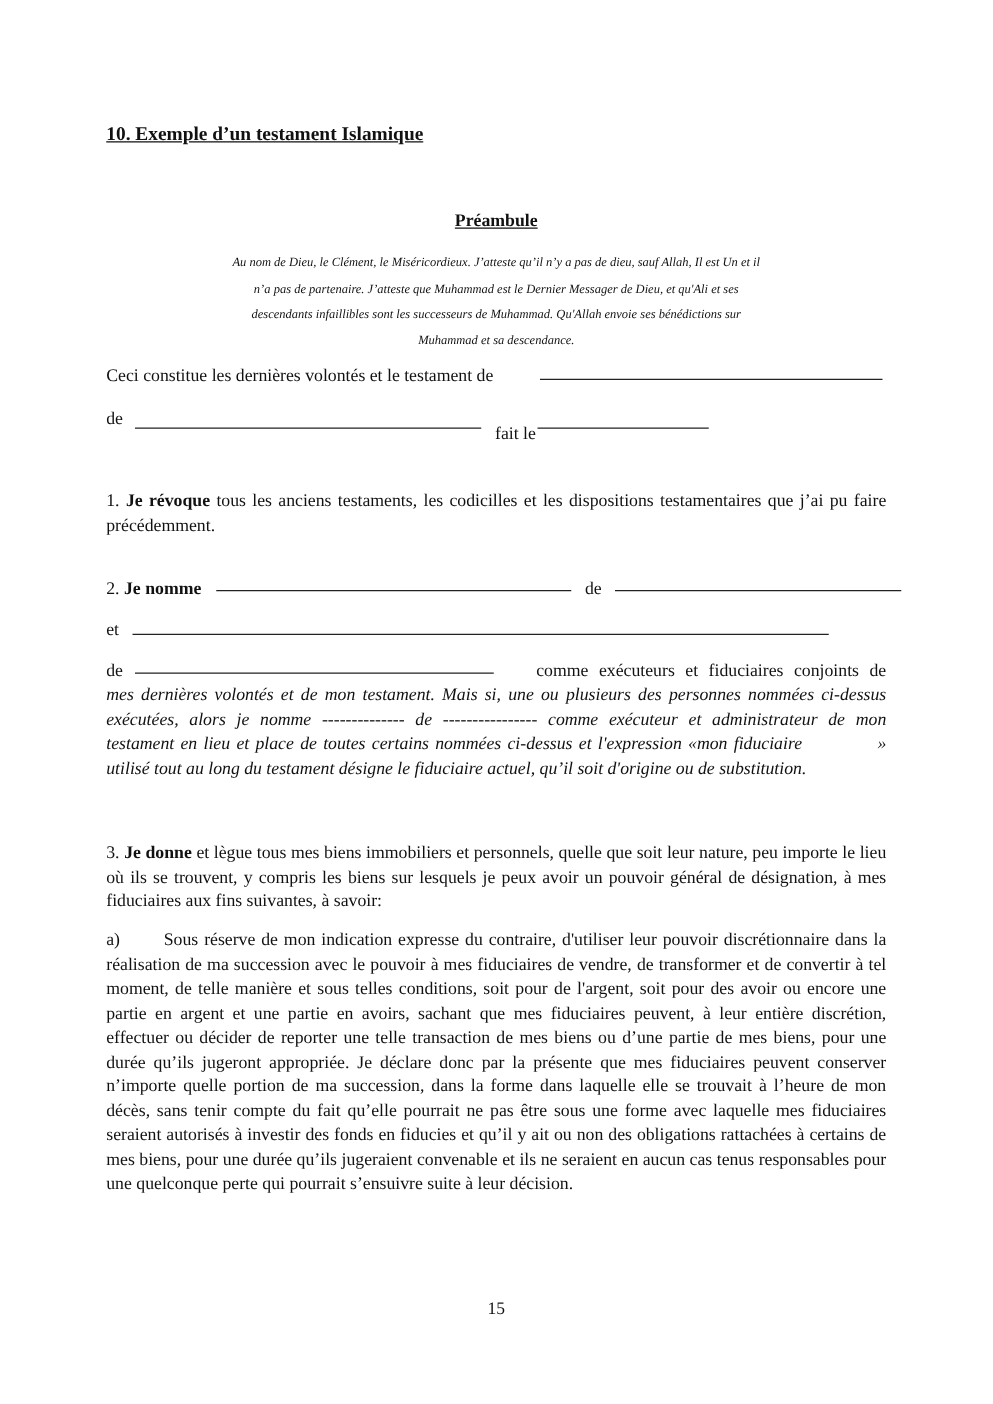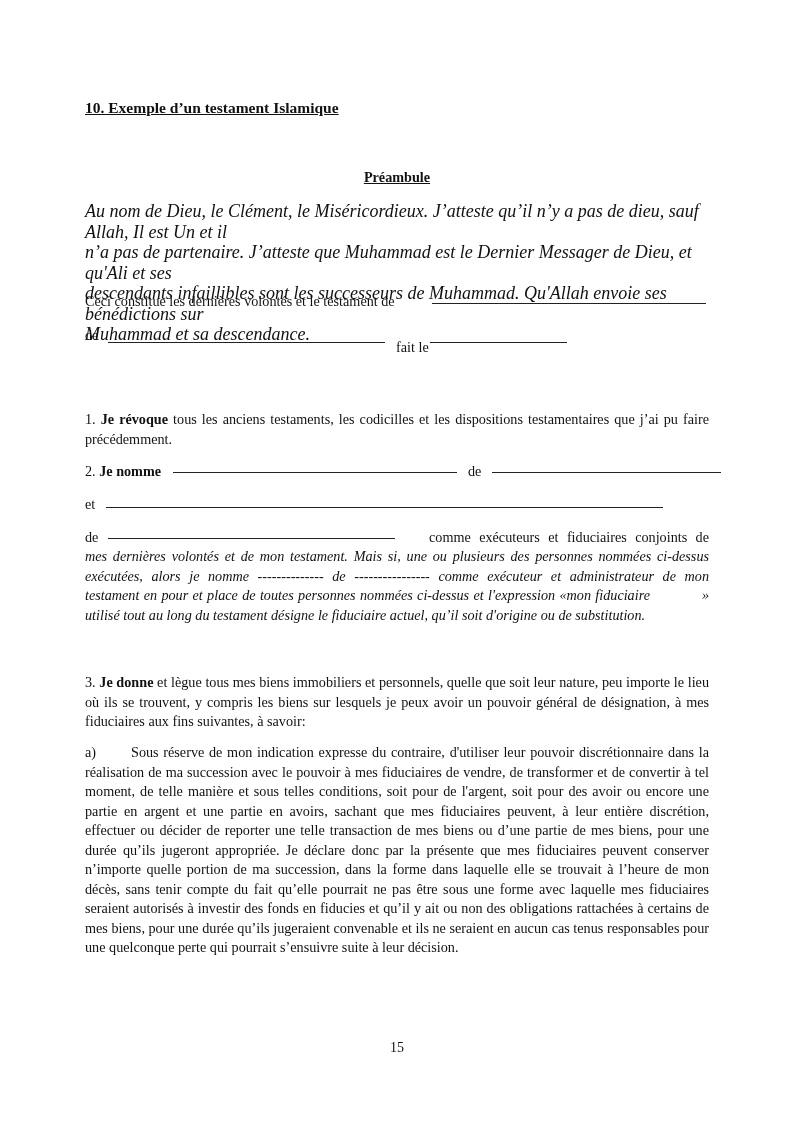--- a/index.html
+++ b/index.html
@@ -2,21 +2,21 @@
 <html><head>
 <meta charset="utf-8">
 <style>
   html, body { margin: 0; padding: 0; background: #ffffff; }
   body { width: 794px; height: 1123px; position: relative; overflow: hidden;
          font-family: "Liberation Serif", "DejaVu Serif", serif; color: #111; }
   .abs { position: absolute; }
   .txt { font-size: 14.2px; line-height: 19.5px; white-space: nowrap; }
   .h1 { left: 85px; top: 99px; font-size: 15.5px; font-weight: bold; text-decoration: underline; }
   .pre-title { left: 0; width: 794px; top: 169px; text-align: center; font-size: 14.2px; font-weight: bold; text-decoration: underline; }
-  .pre-body { left: 85px; width: 624px; top: 201px; text-align: left; font-style: italic; font-size: 18px; line-height: 20.5px; }
+  .pre-body { left: 85px; width: 624px; top: 201px; text-align: center; font-style: italic; font-size: 10px; line-height: 20.5px; }
   .line { position: absolute; height: 0; border-top: 1.3px solid #222; }
   .para { left: 85px; width: 624px; font-size: 14.2px; line-height: 19.5px; text-align: justify; }
   .para b { font-weight: bold; }
   .justify-last { text-align-last: justify; }
   .pagenum { left: 0; width: 794px; top: 1040px; text-align: center; font-family: Liberation Serif, serif; font-size: 14px; }
   .indent-a { display: inline-block; width: 46px; }
 </style>
 </head>
 <body>
 
@@ -31,21 +31,21 @@
 </div>
 
 <div class="abs txt" style="left:85px; top:292px;">Ceci constitue les dernières volontés et  le testament   de</div>
 <div class="line" style="left:432px; top:303px; width:274px;"></div>
 
 <div class="abs txt" style="left:85px; top:326px;">de</div>
 <div class="line" style="left:108px; top:342px; width:277px;"></div>
 <div class="abs txt" style="left:396px; top:326px;margin-top:12px;">fait le</div>
 <div class="line" style="left:430px; top:342px; width:137px;"></div>
 
-<div class="abs para" style="top:410px;">
+<div class="abs para" style="top:392px;">
   <span>1.</span>
   <b>Je révoque</b><span> tous les anciens testaments, les codicilles et les dispositions testamentaires que j’ai pu faire précédemment.</span>
 </div>
 
 <div class="abs txt" style="left:85px; top:462px;">
   <span>2.</span>
   <b>Je nomme</b>
 </div>
 <div class="line" style="left:173px; top:472px; width:284px;"></div>
 <div class="abs txt" style="left:468px; top:462px;">de</div>
@@ -54,21 +54,21 @@
 <div class="abs txt" style="left:85px; top:495px;">et</div>
 <div class="line" style="left:106px; top:507px; width:557px;"></div>
 
 <div class="abs txt" style="left:85px; top:528px;">de</div>
 <div class="line" style="left:108px; top:538px; width:287px;"></div>
 <div class="abs txt" style="left:429px; top:528px; width:280px; text-align:justify; text-align-last:justify;">comme exécuteurs et fiduciaires conjoints de</div>
 
 <div class="abs para" style="top:547px;font-style:italic;">
   <div class="justify-last">mes dernières volontés et de mon testament. Mais si, une ou plusieurs des personnes nommées ci-dessus</div>
   <div class="justify-last">exécutées, alors je nomme -------------- de ---------------- comme exécuteur et administrateur de mon</div>
-  <div class="justify-last" style="white-space:pre;">testament en pour et place de toutes personnes nommées ci-dessus et l'expression «mon fiduciaire            »</div>
+  <div class="justify-last" style="white-space:pre;">testament en lieu et place de toutes certains nommées ci-dessus et l'expression «mon fiduciaire            »</div>
   <div>utilisé tout au long du testament désigne le fiduciaire actuel, qu’il soit d'origine ou de substitution.</div>
 </div>
 
 <div class="abs para" style="top:673px;">
   <span>3.</span>
   <b>Je donne</b><span> et lègue tous mes biens immobiliers et personnels, quelle que soit leur nature, peu importe le lieu où ils se trouvent, y compris les biens sur lesquels je peux avoir un pouvoir général de désignation, à mes fiduciaires aux fins suivantes, à savoir:</span>
 </div>
 
 <div class="abs para" style="top:743px;">
   <span class="indent-a">a)</span><span>Sous réserve de mon indication expresse du contraire, d'utiliser leur pouvoir discrétionnaire dans la réalisation de ma succession avec le pouvoir à mes fiduciaires de vendre, de transformer et de convertir à tel moment, de telle manière et sous telles conditions, soit pour  de l'argent, soit pour des avoir ou encore une partie en argent et une partie en avoirs, sachant que mes fiduciaires peuvent, à leur entière discrétion, effectuer ou décider de reporter une telle transaction de mes biens ou d’une partie de mes biens, pour une durée qu’ils jugeront appropriée. Je déclare donc par la présente que mes fiduciaires peuvent conserver n’importe quelle portion de ma succession, dans la forme dans laquelle elle se trouvait à l’heure de mon décès, sans tenir compte du fait qu’elle pourrait ne pas être sous une forme avec laquelle mes fiduciaires seraient autorisés à investir des fonds en fiducies et qu’il y ait ou non des obligations rattachées à certains de mes biens, pour une durée qu’ils jugeraient convenable et ils ne seraient en aucun cas tenus responsables pour une quelconque perte qui pourrait s’ensuivre suite à leur décision.</span>

